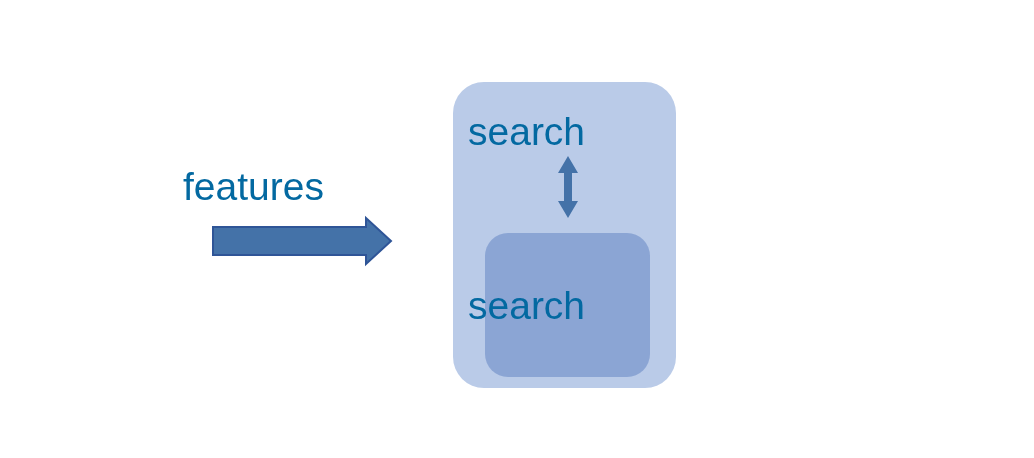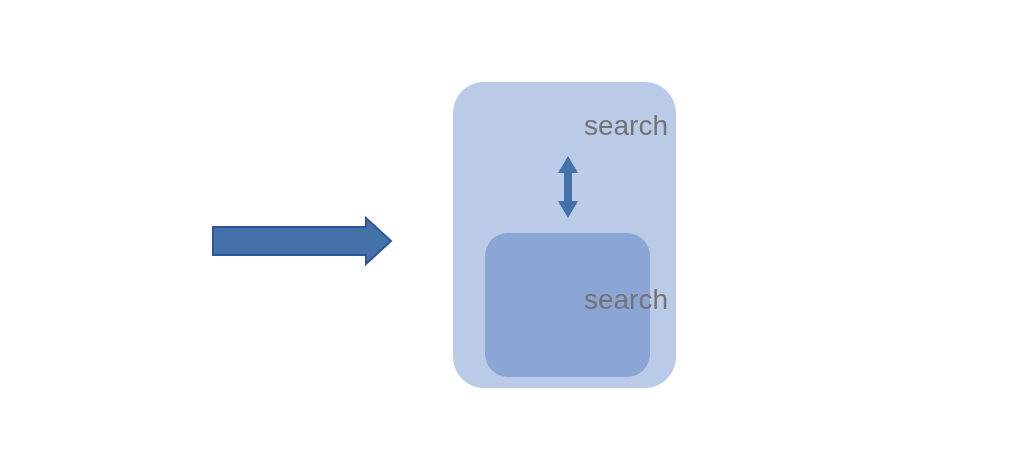--- a/index.html
+++ b/index.html
@@ -15,27 +15,27 @@
     position: relative;
     width: 1034px;
     height: 458px;
     background: #ffffff;
     overflow: hidden;
   }
 
   
   .label {
     position: absolute;
-    color: #737373;
+    color: #0369a1;
     font-family: "Liberation Sans", sans-serif;
-    font-size: 28px;
+    font-size: 39px;
     font-weight: 400;
     line-height: 1;
     white-space: nowrap;
-    text-align: right;
+    text-align: left;
     user-select: none;
   }
 
   #features-label {
     left: 183px;
     top: 167px;
     width: 200px;
   }
 
   #search-label {
@@ -88,20 +88,21 @@
     top: 153px;
     width: 30px;
     height: 68px;
   }
 </style>
 </head>
 <body>
 
 <div id="canvas">
 
+  <div id="features-label" class="label">features</div>
 
   <svg id="features-arrow" viewBox="0 0 188 58" xmlns="http://www.w3.org/2000/svg">
     <path d="M 5 15 L 158 15 L 158 6 L 183 29 L 158 52 L 158 43 L 5 43 Z" fill="#4472A8" stroke="#2F5597" stroke-width="2" stroke-linejoin="miter"></path>
   </svg>
 
   <div id="outer-box"></div>
 
   <div id="search-label" class="label">search</div>
 
   <svg id="bidirectional-arrow" viewBox="0 0 30 68" xmlns="http://www.w3.org/2000/svg">

